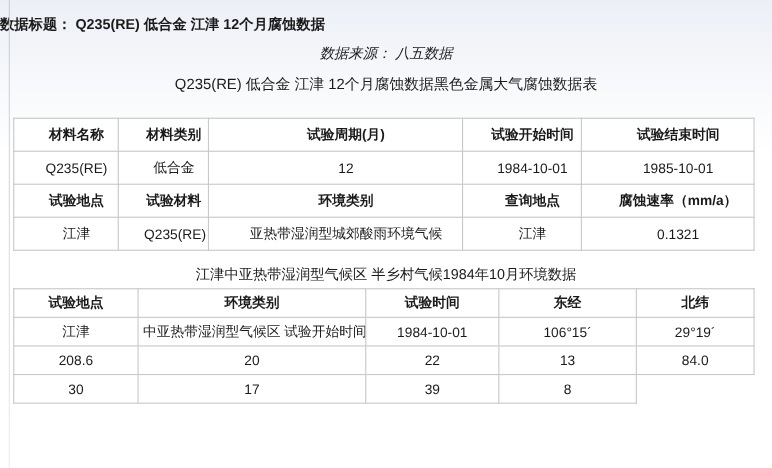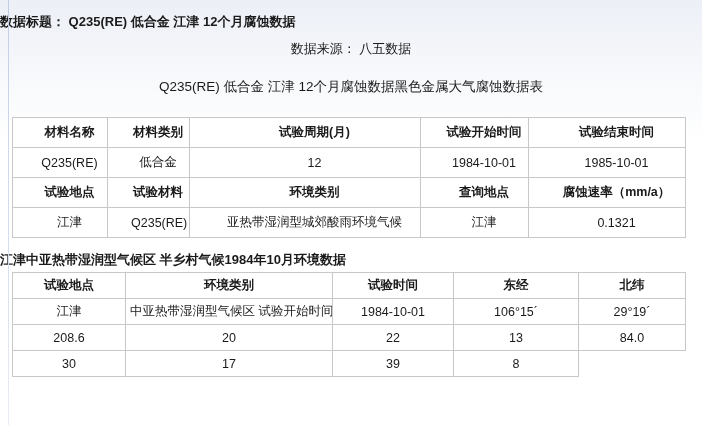--- a/index.html
+++ b/index.html
@@ -20,23 +20,24 @@
   .page-title {
     padding-top: 13px;
     text-align: left;
     font-size: 13px;
     font-weight: bold;
   }
   .page-source {
     margin-top: 9px;
     text-align: center;
     font-size: 13px;
+    font-style: italic;
   }
   .page-subtitle {
-    margin-top: 20px;
+    margin-top: 10px;
     text-align: center;
     font-size: 13.5px;
   }
   table {
     border-collapse: collapse;
     table-layout: fixed;
     width: 673px;
     margin-left: 12px;
     background: #ffffff;
   }
@@ -50,22 +51,23 @@
     padding: 2px 4px;
     overflow: hidden;
     white-space: nowrap;
   }
   .tbl-1 td { height: 30px; padding-left: 23px; }
   .tbl-2 td { height: 26px; }
   td.hd { font-weight: bold; }
   td.empty { border: none; background: transparent; }
   .section-title {
     margin-top: 13px;
+    text-align: center;
     font-size: 13px;
-    font-weight: bold;
+    font-weight: normal;
   }
 </style>
 </head>
 <body>
 
 <div class="left-rule"></div>
 
 <div class="page-title">数据标题： Q235(RE) 低合金 江津 12个月腐蚀数据</div>
 <div class="page-source">数据来源： 八五数据</div>
 <div class="page-subtitle">Q235(RE) 低合金 江津 12个月腐蚀数据黑色金属大气腐蚀数据表</div>

